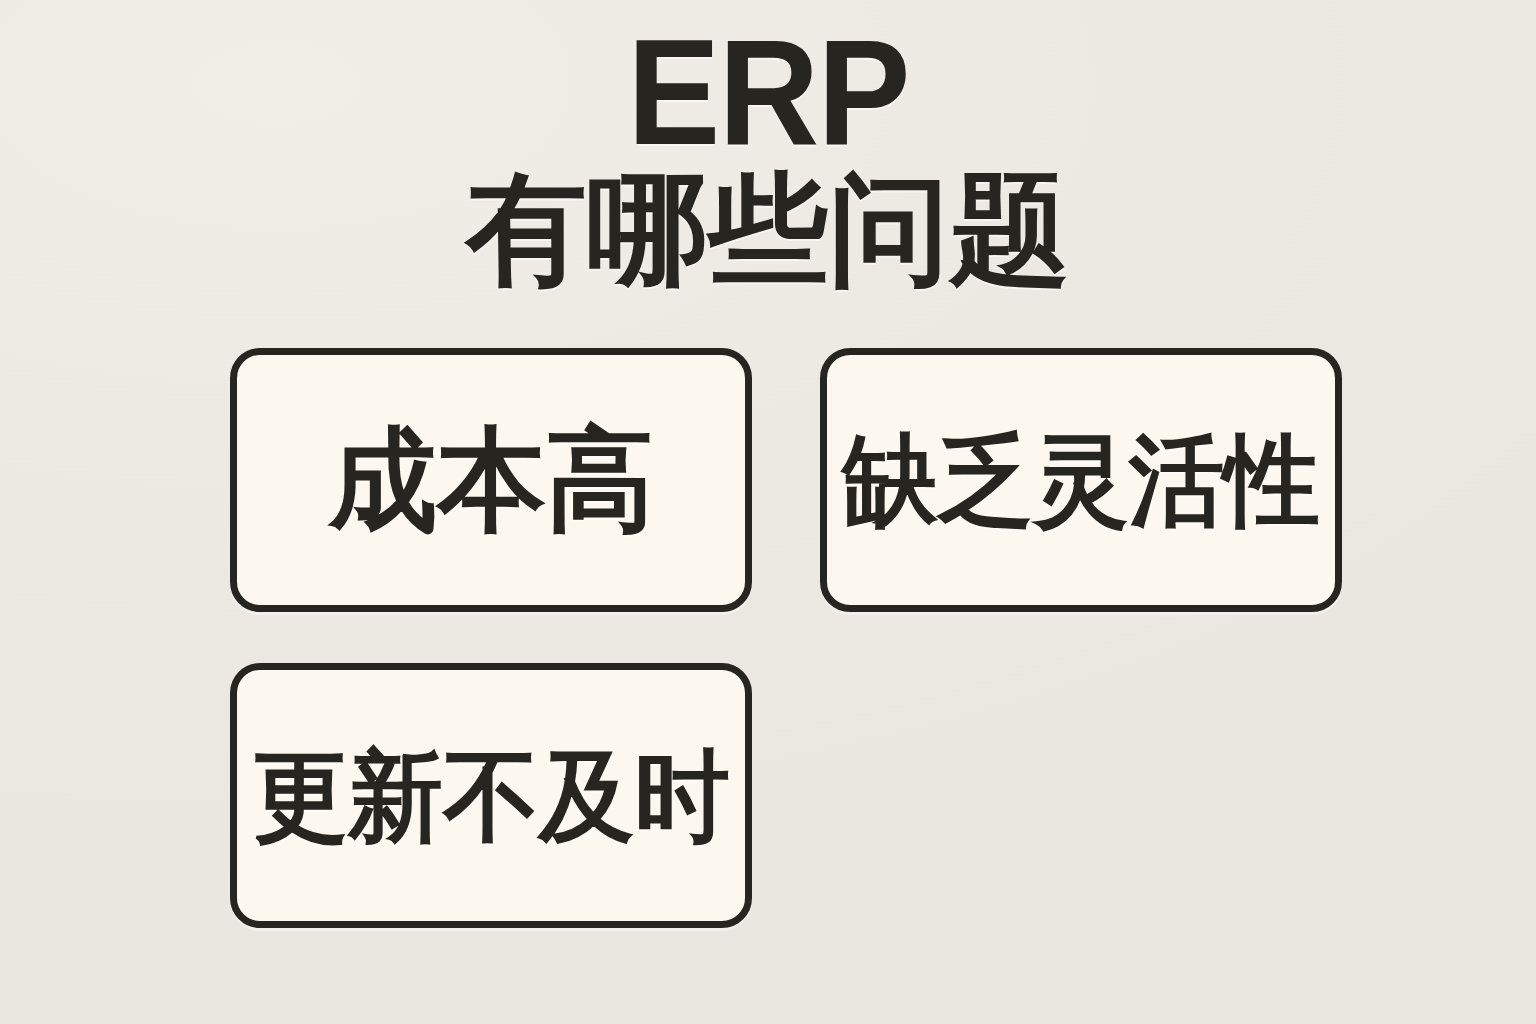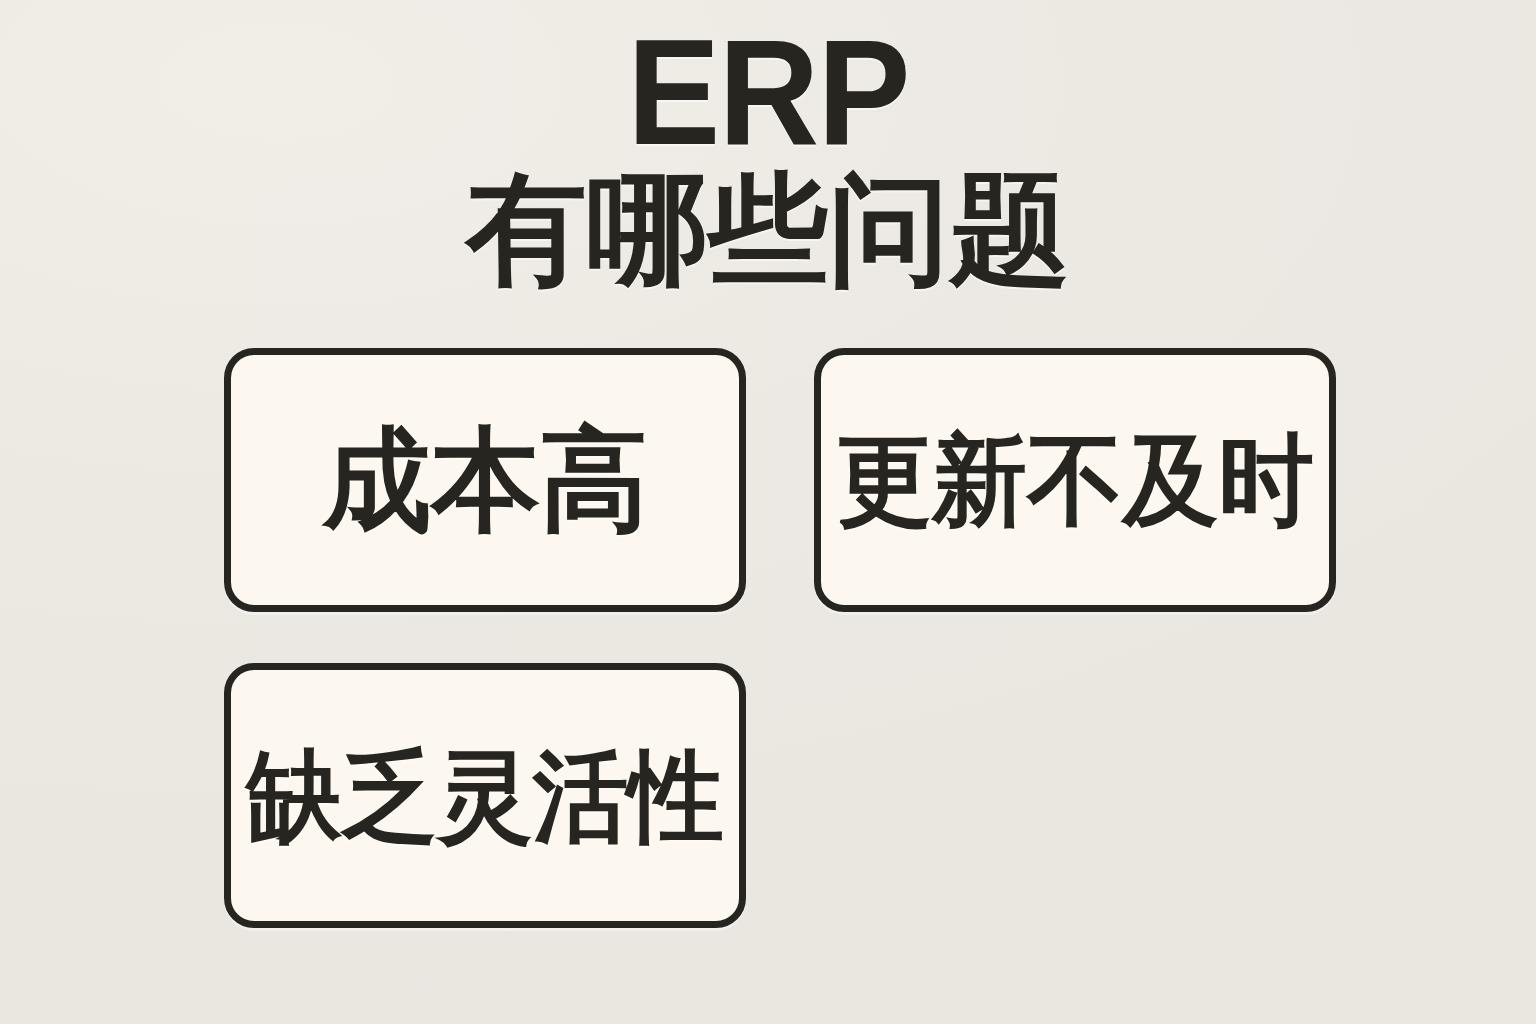--- a/index.html
+++ b/index.html
@@ -69,21 +69,21 @@
     line-height: 1.0;
     letter-spacing: 0px;
     transform: scaleX(0.99);
     transform-origin: center center;
     text-shadow: 0 2px 0 rgba(255,255,255,0.5);
   }
 
   
   .grid {
     position: absolute;
-    left: 224px;
+    left: 230px;
     top: 348px;
     width: 1112px;   
     height: 580px;   
     display: grid;
     grid-template-columns: 522px 522px;
     grid-template-rows: 264px 265px;
     column-gap: 68px;
     row-gap: 51px;
     z-index: 2;
   }
@@ -132,22 +132,22 @@
   </div>
 
   <div class="grid">
 
     <div class="card">
       <span class="card-label len3">成本高</span>
     </div>
 
 
     <div class="card">
-      <span class="card-label len5">更新不及时</span>
+      <span class="card-label len5">缺乏灵活性</span>
     </div>
 
     <div class="card">
-      <span class="card-label len5">缺乏灵活性</span>
+      <span class="card-label len5">更新不及时</span>
     </div>
 
   </div>
 
 </div>
 
 </body></html>

